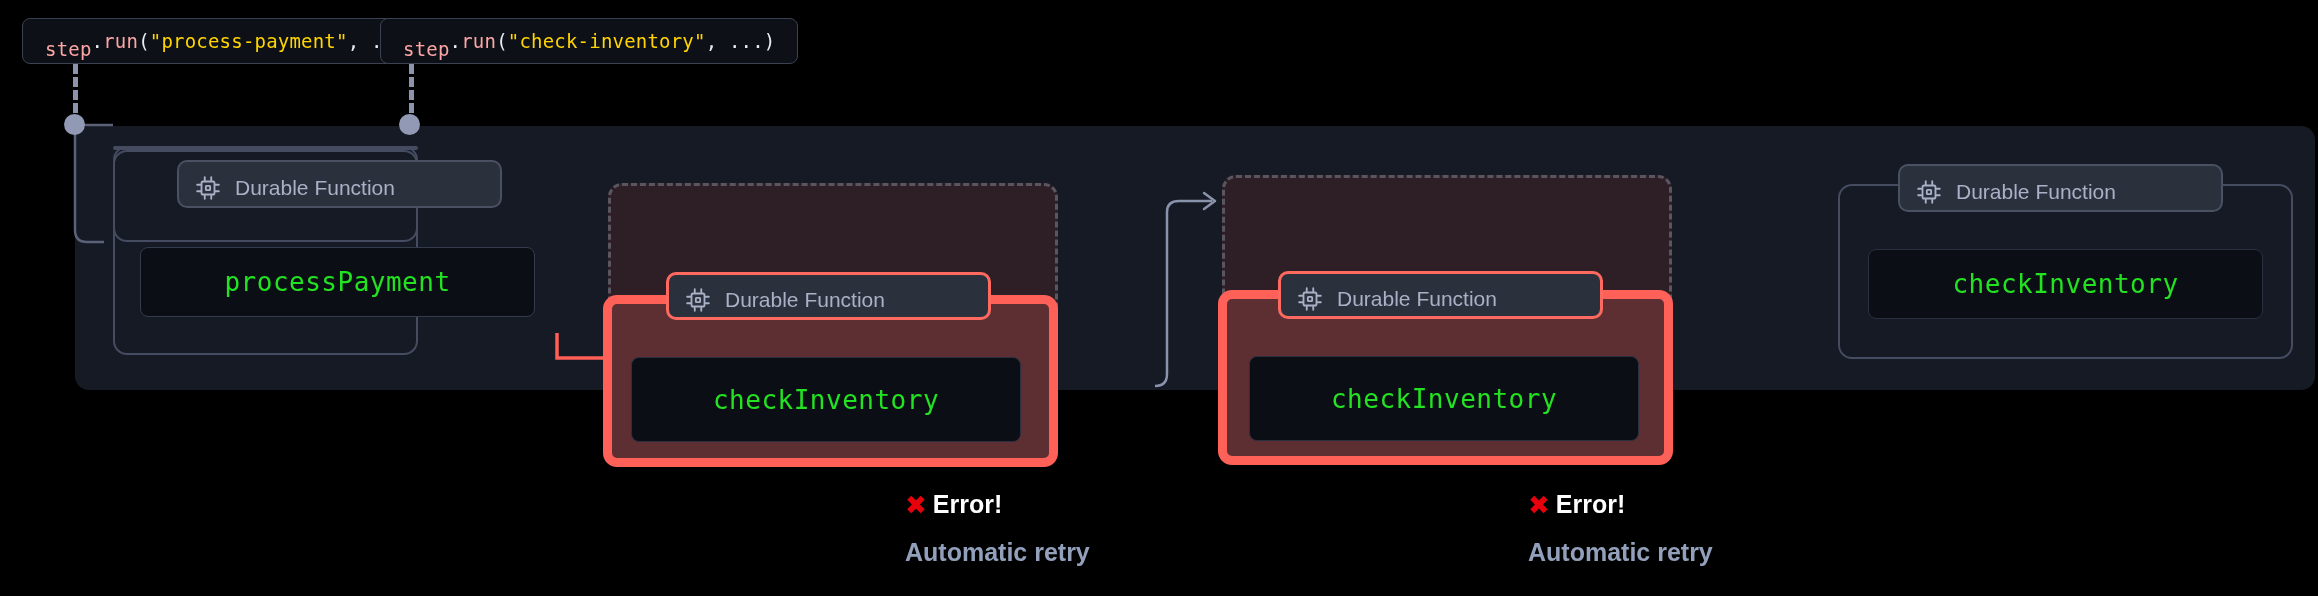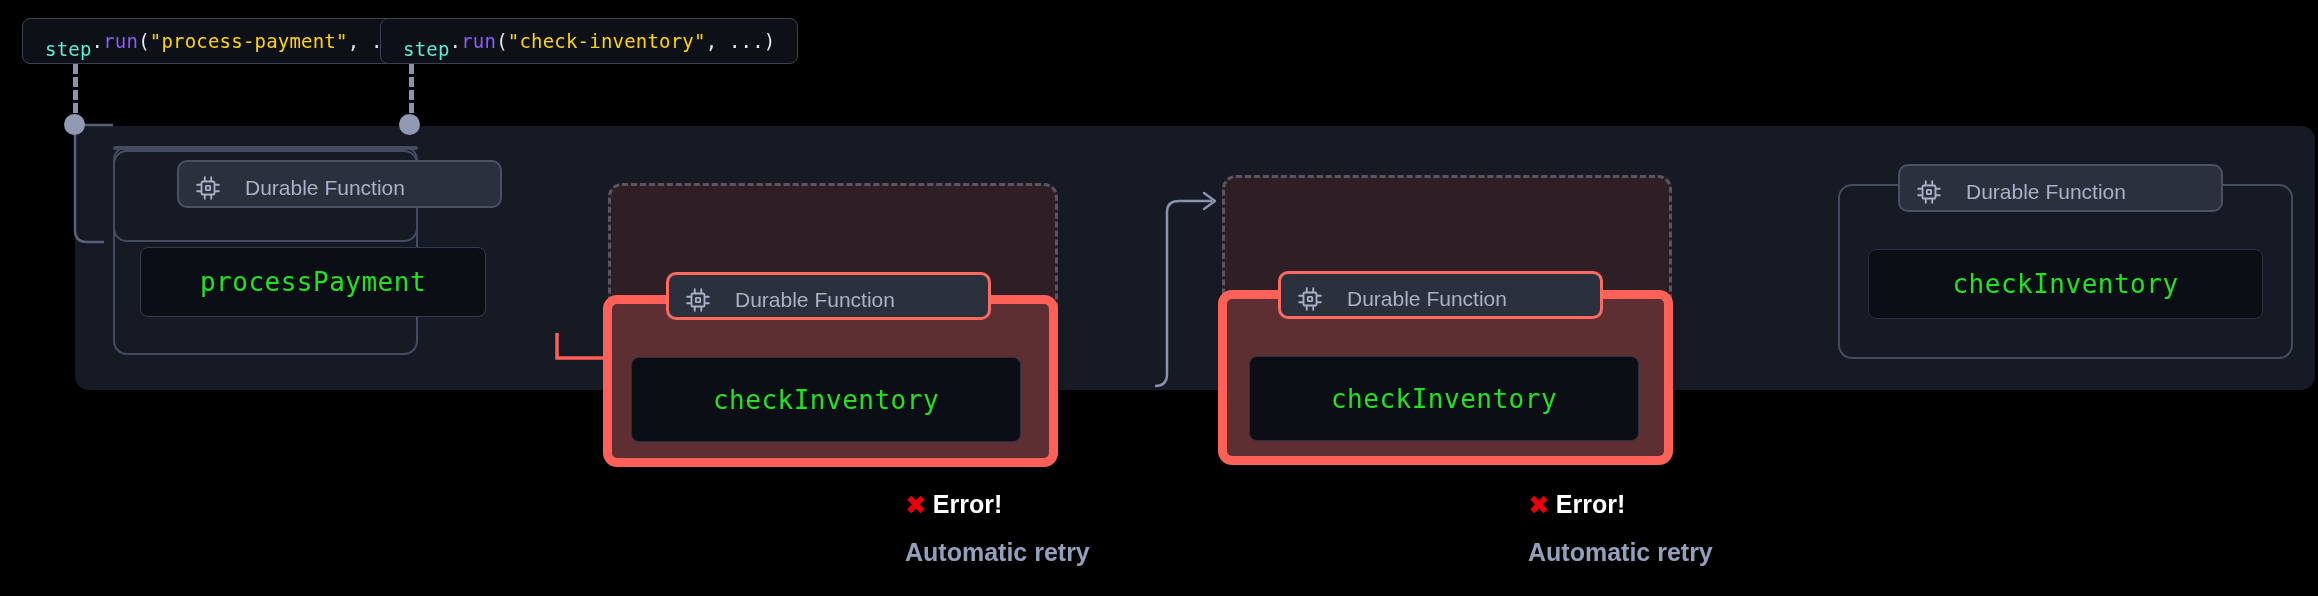--- a/index.html
+++ b/index.html
@@ -18,22 +18,22 @@
     border: 1.5px solid #3a4150;
     border-radius: 8px;
     padding: 0 22px;
     height: 46px;
     display: flex; align-items: center;
     font-family: "DejaVu Sans Mono", "Liberation Mono", monospace;
     font-size: 19px;
     letter-spacing: .2px;
     white-space: nowrap;
   }
-  .tok-plain  { color: #5eead4; margin-top: 16px; }
-  .tok-fn     { color: #8b5cf6; }
+  .tok-plain  { color: #fca5a5; margin-top: 16px; }
+  .tok-fn     { color: #fca5a5; }
   .tok-punct  { color: #e6edf3; }
   .tok-str    { color: #ffd400; }
 
   
   .dropper {
     position: absolute;
     width: 0; border-left: 5px dashed #8b93ad;
   }
   .dot {
     position: absolute;
@@ -64,21 +64,21 @@
     position: absolute;
     border: 9px solid #ff6057;
     border-radius: 14px;
     background: #5d2f33;
   }
 
   
   .df-pill {
     position: absolute;
     height: 48px;
-    display: flex; align-items: center; gap: 24px;
+    display: flex; align-items: center; gap: 14px;
     padding: 8px 22px 0 16px;
     background: #2b303d;
     border: 2.5px solid #4a5162;
     border-radius: 10px;
     white-space: nowrap;
   }
   .df-pill.red { border-color: #ff6a60; border-width: 3px; }
   .df-pill-label {
     color: #a9b1c6; font-size: 21px; font-family: "Liberation Sans", sans-serif;
   }
@@ -167,21 +167,21 @@
 
   <div class="df-pill" style="left:177px; top:160px; width:325px;">
     <svg class="cpu-icon" viewBox="0 0 24 24" fill="none" stroke="#a9b1c6" stroke-width="1.7" stroke-linecap="round" stroke-linejoin="round">
       <rect x="6" y="6" width="12" height="12" rx="1.5"></rect>
       <rect x="10" y="10" width="4" height="4" rx=".6"></rect>
       <path d="M9 2v3M15 2v3M9 19v3M15 19v3M2 9h3M2 15h3M19 9h3M19 15h3"></path>
     </svg>
     <span class="df-pill-label">Durable Function</span>
   </div>
 
-  <div class="fn-box plain" style="left:140px; top:247px; width:346px; height:70px;">
+  <div class="fn-box plain" style="left:140px; top:247px; width:395px; height:70px;">
     <span class="fn-name">processPayment</span>
   </div>
 
   <div class="df-group failing" style="left:608px; top:183px; width:450px; height:203px;"></div>
 
   <div class="df-red-frame" style="left:603px; top:295px; width:455px; height:172px;"></div>
 
   <div class="df-pill red" style="left:666px; top:272px; width:325px;">
     <svg class="cpu-icon" viewBox="0 0 24 24" fill="none" stroke="#a9b1c6" stroke-width="1.7" stroke-linecap="round" stroke-linejoin="round">
       <rect x="6" y="6" width="12" height="12" rx="1.5"></rect>

